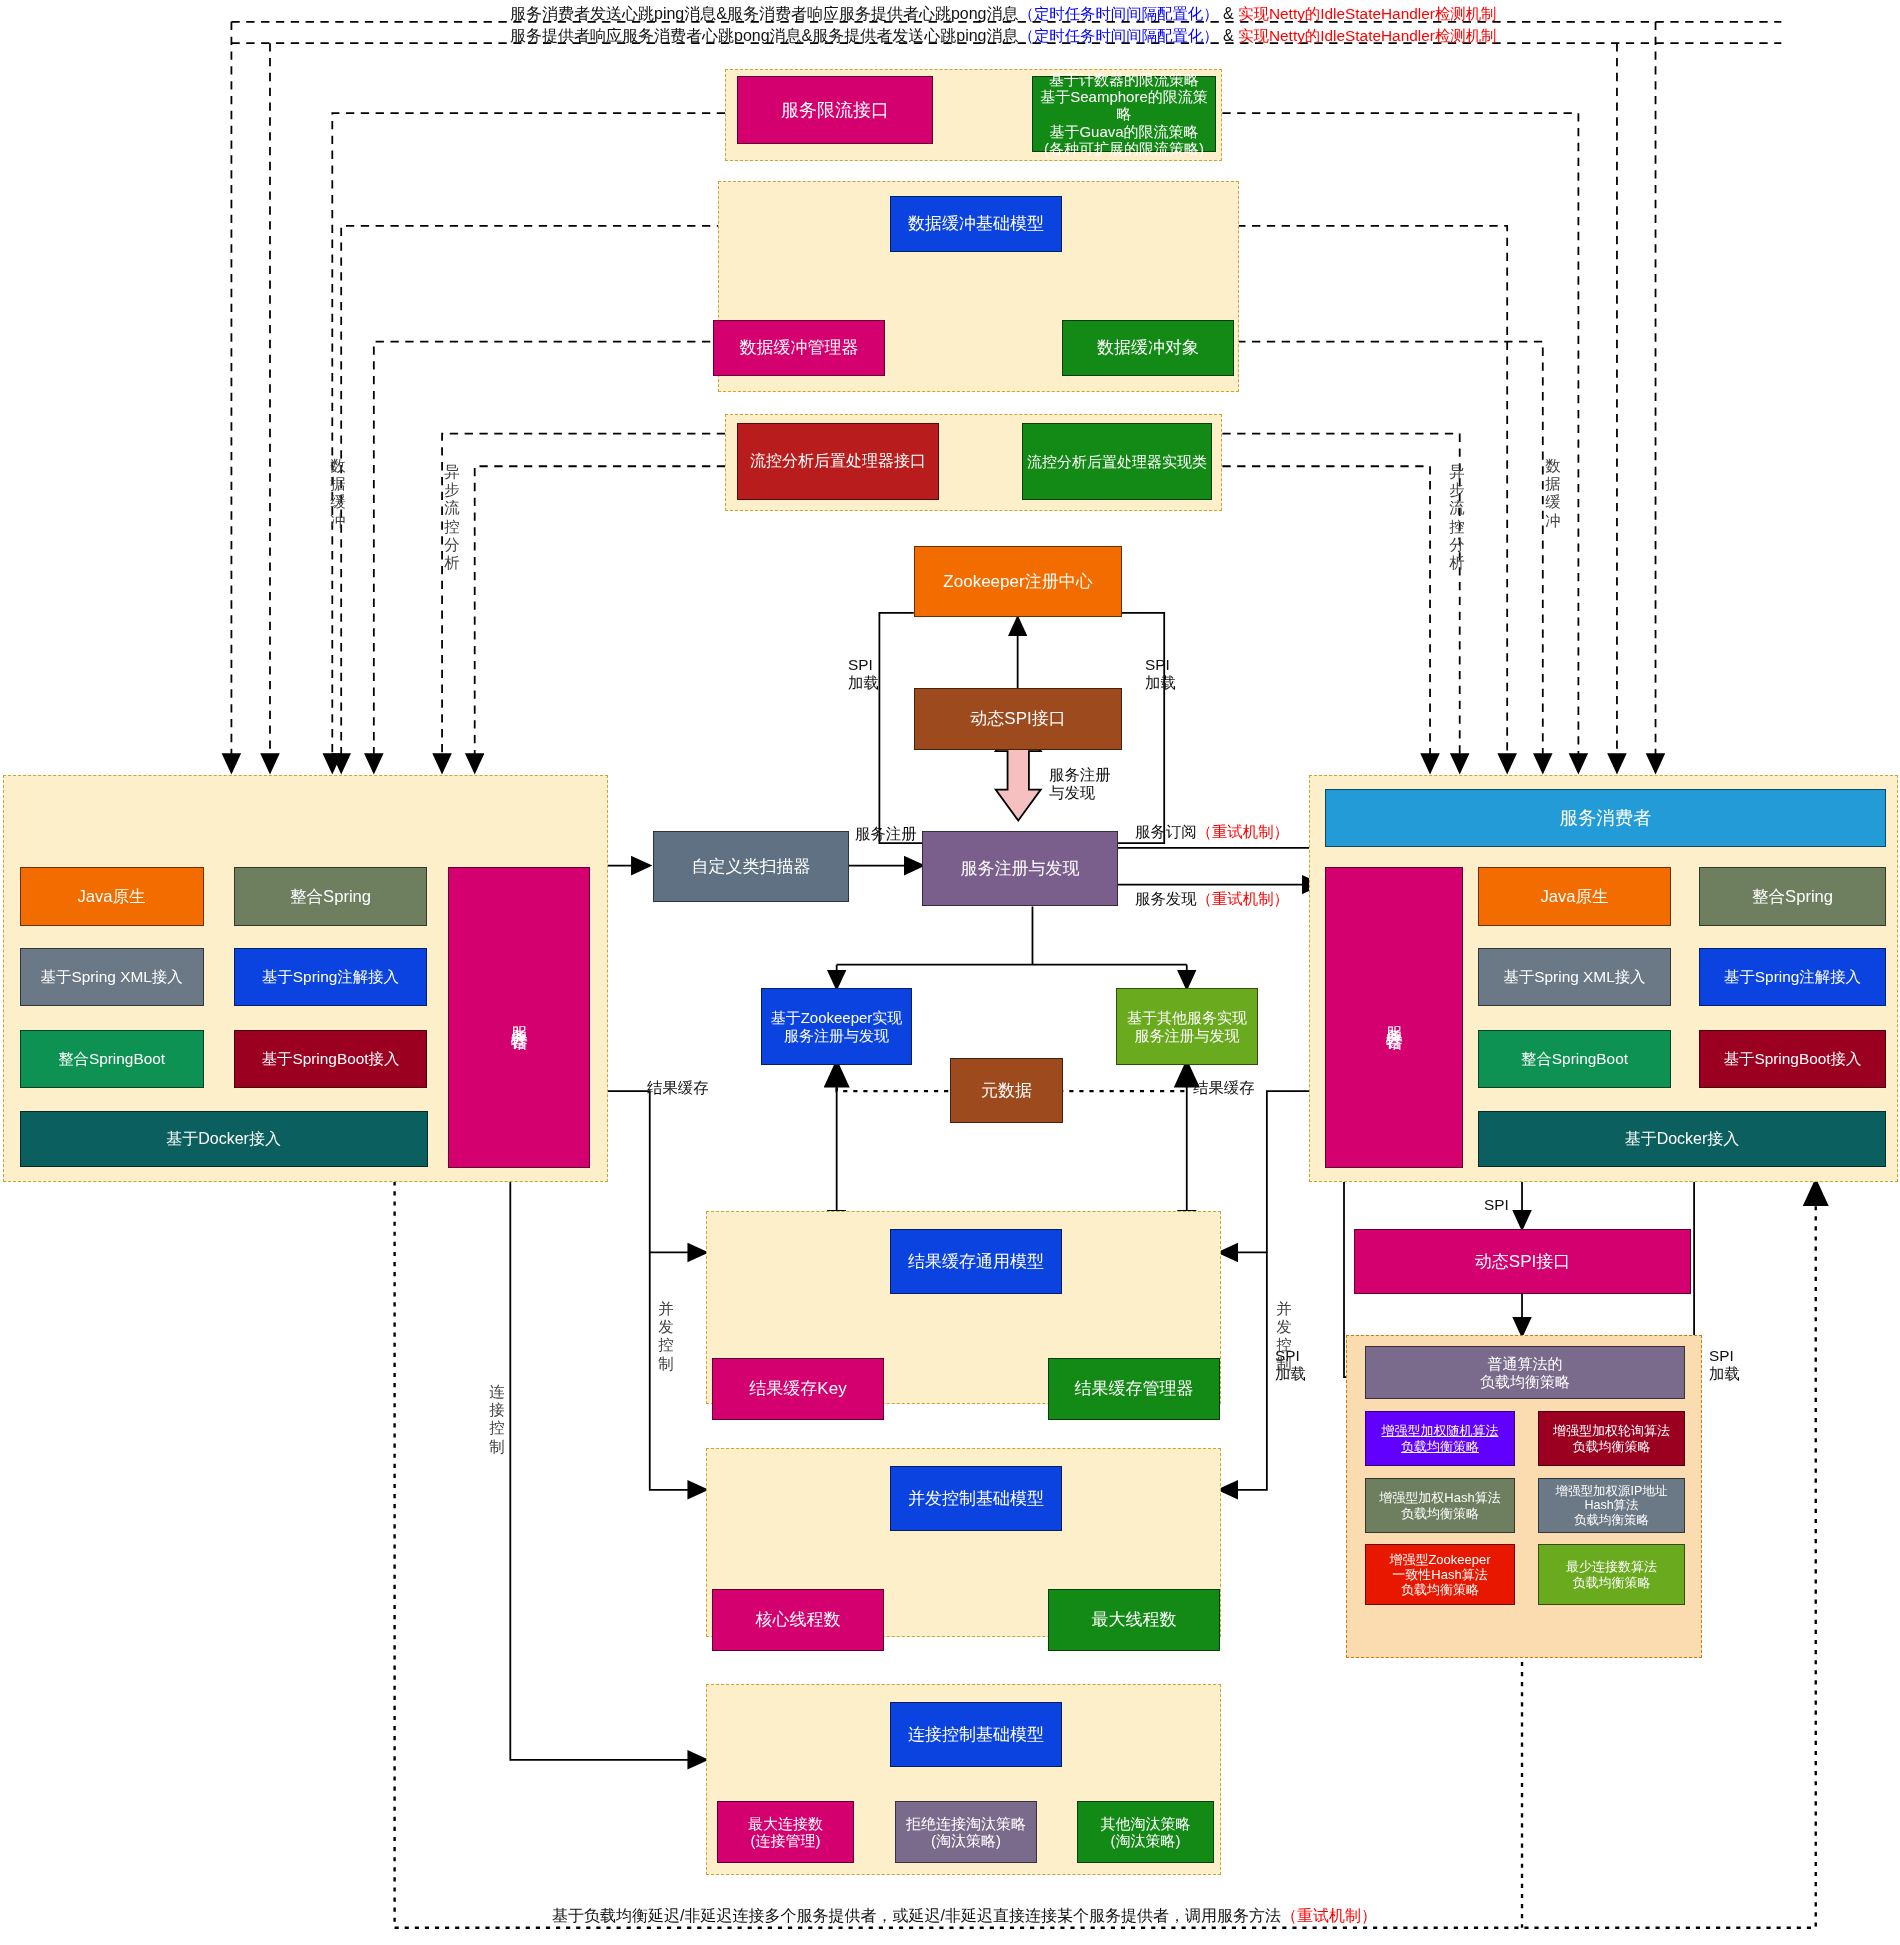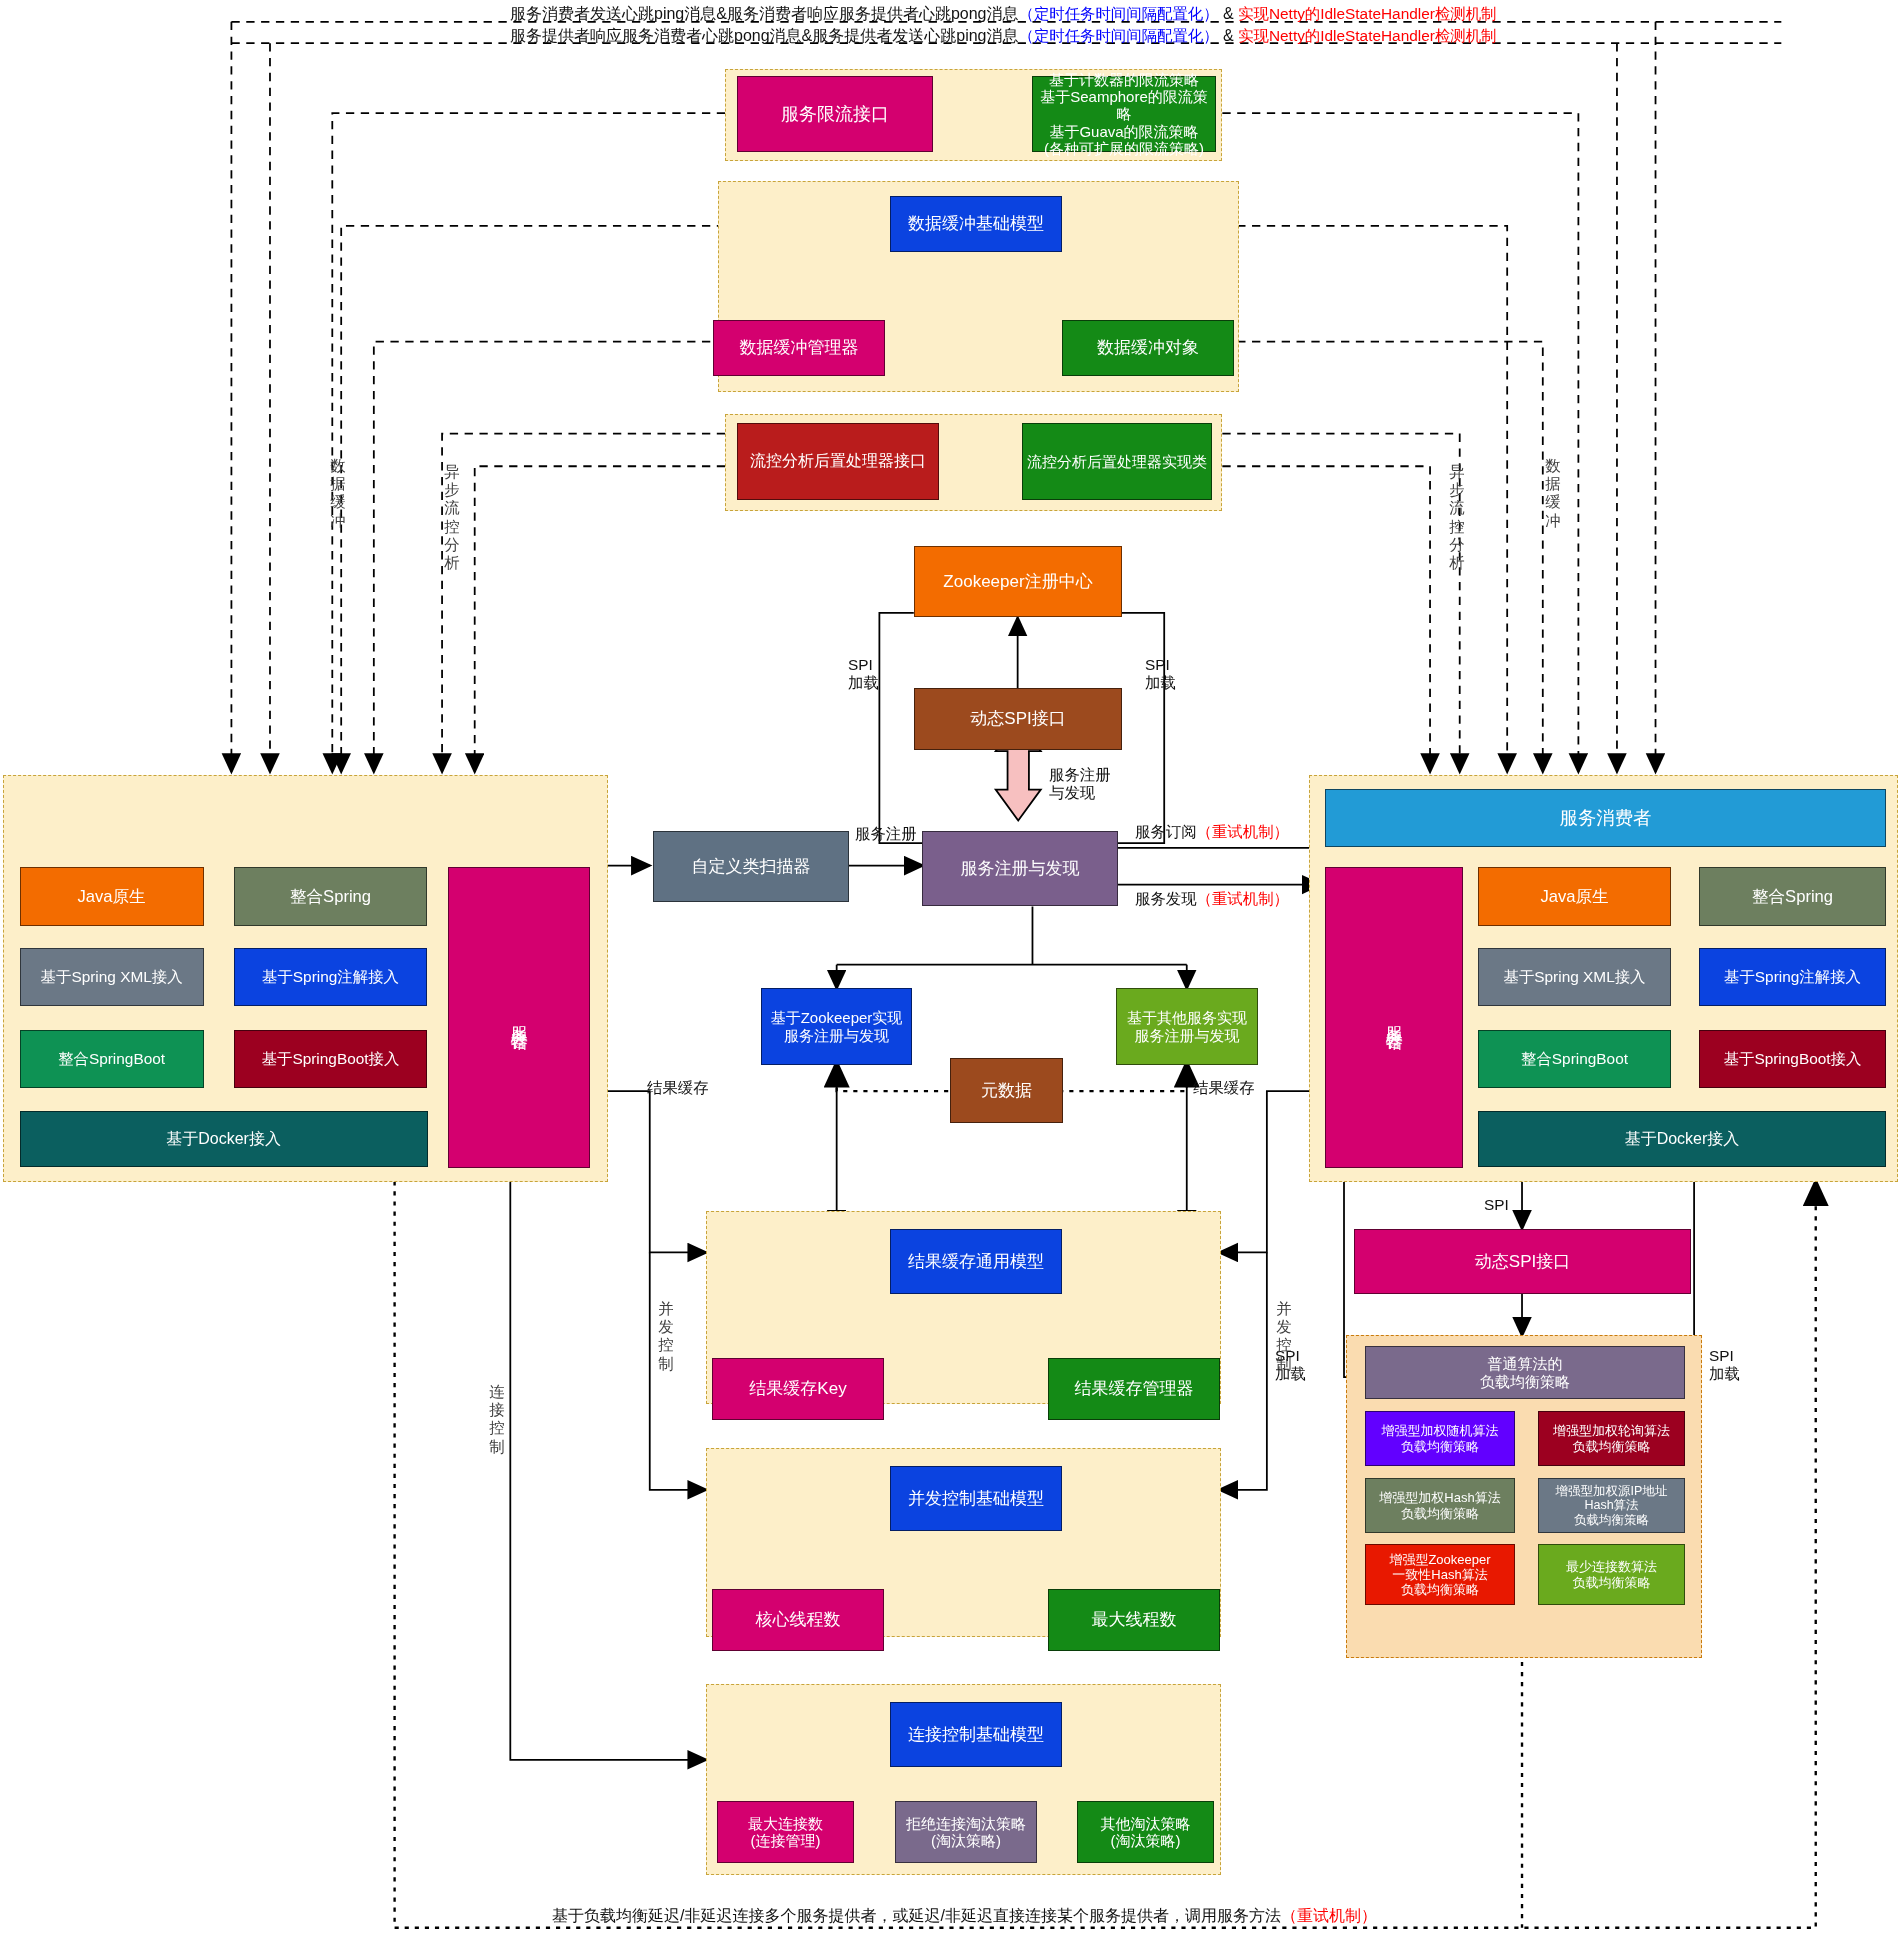--- a/index.html
+++ b/index.html
@@ -128,21 +128,21 @@
   </svg>
 
   <div class="cap" style="left:510px;top:3.6px;">
     <span>服务消费者发送心跳ping消息&amp;服务消费者响应服务提供者心跳pong消息</span><span class="lbl blue" style="position:static">（定时任务时间间隔配置化）</span><span> &amp; </span><span class="lbl red" style="position:static">实现Netty的IdleStateHandler检测机制</span>
   </div>
   <div class="cap" style="left:510px;top:26px;">
     <span>服务提供者响应服务消费者心跳pong消息&amp;服务提供者发送心跳ping消息</span><span class="lbl blue" style="position:static">（定时任务时间间隔配置化）</span><span> &amp; </span><span class="lbl red" style="position:static">实现Netty的IdleStateHandler检测机制</span>
   </div>
 
   <div class="grp" style="left:725px;top:69px;width:497px;height:92px;"></div>
-  <div class="box" style="left:737px;top:76px;width:196px;height:76px;background:#d4006f;font-size:18px;">服务限流接口</div>
+  <div class="box" style="left:737px;top:76px;width:196px;height:68px;background:#d4006f;font-size:18px;">服务限流接口</div>
   <div class="box" style="left:1032px;top:76px;width:184px;height:76px;background:#148a16;font-size:15px;white-space:pre-line;">基于计数器的限流策略
 基于Seamphore的限流策略
 基于Guava的限流策略
 (各种可扩展的限流策略)</div>
 
   <div class="grp" style="left:718px;top:181px;width:521px;height:211px;"></div>
   <div class="box" style="left:890px;top:196px;width:172px;height:56px;background:#0b43e0;font-size:17px;">数据缓冲基础模型</div>
   <div class="box" style="left:713px;top:320px;width:172px;height:56px;background:#d4006f;font-size:17px;">数据缓冲管理器</div>
   <div class="box" style="left:1062px;top:320px;width:172px;height:56px;background:#148a16;font-size:17px;">数据缓冲对象</div>
 
@@ -225,21 +225,21 @@
   <div class="box" style="left:1354px;top:1229px;width:337px;height:65px;background:#d4006f;font-size:17px;">动态SPI接口</div>
   <div class="lbl" style="left:1484px;top:1196px;">SPI</div>
   <div class="lbl" style="left:1275px;top:1347px;white-space:pre-line;">SPI
 加载</div>
   <div class="lbl" style="left:1709px;top:1347px;white-space:pre-line;">SPI
 加载</div>
 
   <div class="grp-orange" style="left:1346px;top:1335px;width:356px;height:323px;"></div>
   <div class="box" style="left:1365px;top:1346px;width:320px;height:53px;background:#7a6a8c;font-size:15px;white-space:pre-line;">普通算法的
 负载均衡策略</div>
-  <div class="box" style="left:1365px;top:1411px;width:150px;height:55px;background:#6200ff;font-size:13px;white-space:pre-line;">增强型加权随机算法
+  <div class="box" style="left:1365px;top:1411px;width:150px;height:55px;background:#6200ff;font-size:13px;white-space:pre-line;text-decoration:underline;">增强型加权随机算法
 负载均衡策略</div>
   <div class="box" style="left:1538px;top:1411px;width:147px;height:55px;background:#9c0020;font-size:13px;white-space:pre-line;">增强型加权轮询算法
 负载均衡策略</div>
   <div class="box" style="left:1365px;top:1478px;width:150px;height:55px;background:#6d7f5f;font-size:13px;white-space:pre-line;">增强型加权Hash算法
 负载均衡策略</div>
   <div class="box" style="left:1538px;top:1478px;width:147px;height:55px;background:#6b7886;font-size:12.5px;white-space:pre-line;">增强型加权源IP地址
 Hash算法
 负载均衡策略</div>
   <div class="box" style="left:1365px;top:1544px;width:150px;height:61px;background:#e81800;font-size:13px;white-space:pre-line;">增强型Zookeeper
 一致性Hash算法

